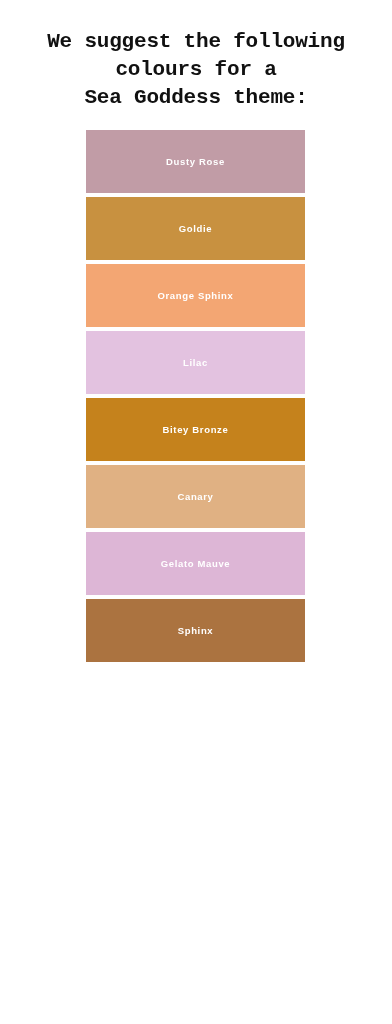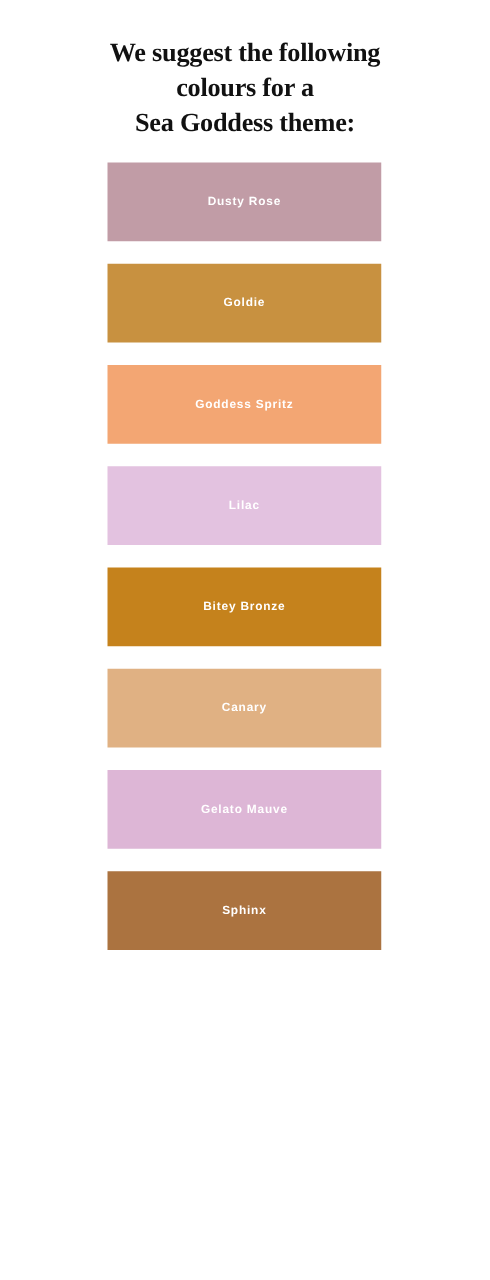--- a/index.html
+++ b/index.html
@@ -24,42 +24,42 @@
   }
 
   
   .suggestion-heading {
     position: absolute;
     top: 28px;
     left: 0;
     width: 392px;
     text-align: center;
     color: #111111;
-    font-family: Liberation Serif, serif;
+    font-family: Liberation Mono, monospace;
     font-size: 21px;
     font-weight: 600;
     line-height: 28px;
     letter-spacing: -0.2px;
     padding: 0 16px;
     box-sizing: border-box;
   }
   .suggestion-heading .line {
     display: block;
     white-space: nowrap;
   }
 
   
   .palette {
     position: absolute;
     top: 130px;
     left: 86px;
     width: 219px;
     display: flex;
     flex-direction: column;
-    gap: 18px;
+    gap: 4px;
   }
 
   .swatch {
     position: relative;
     width: 219px;
     height: 63px;
     display: flex;
     align-items: center;
     justify-content: center;
     box-sizing: border-box;
@@ -88,21 +88,21 @@
   </div>
 
   <div class="palette">
       <div class="swatch" style="background-color: rgb(193, 156, 166);">
         <span class="swatch-label">Dusty Rose</span>
       </div>
       <div class="swatch" style="background-color: rgb(200, 145, 64);">
         <span class="swatch-label">Goldie</span>
       </div>
       <div class="swatch" style="background-color: rgb(243, 166, 115);">
-        <span class="swatch-label">Goddess Spritz</span>
+        <span class="swatch-label">Orange Sphinx</span>
       </div>
       <div class="swatch" style="background-color: rgb(227, 194, 224);">
         <span class="swatch-label">Lilac</span>
       </div>
       <div class="swatch" style="background-color: rgb(197, 130, 28);">
         <span class="swatch-label">Bitey Bronze</span>
       </div>
       <div class="swatch" style="background-color: rgb(224, 177, 131);">
         <span class="swatch-label">Canary</span>
       </div>

